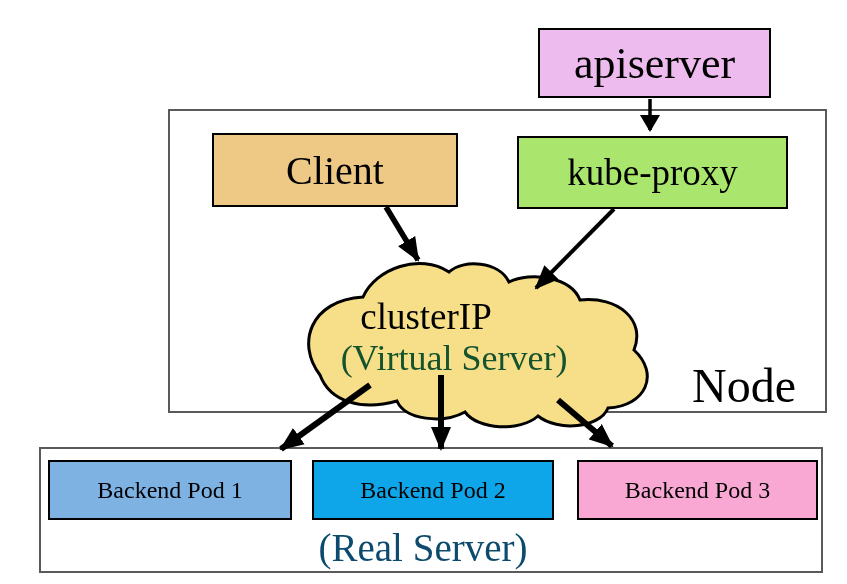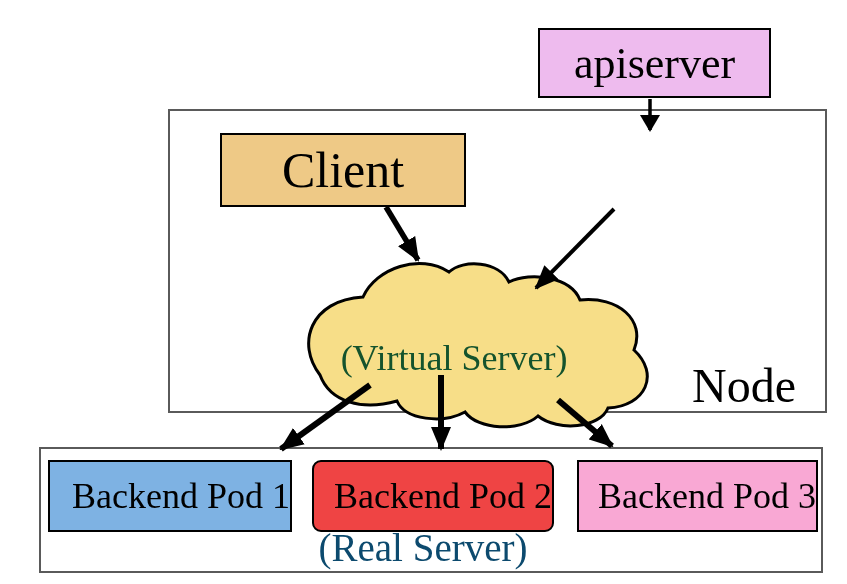--- a/index.html
+++ b/index.html
@@ -33,23 +33,23 @@
   .box {
     position: absolute;
     border: 2.5px solid #000000;
     box-sizing: border-box;
     display: flex;
     align-items: center;
     justify-content: center;
     z-index: 2;
   }
   .apiserver-box  { left: 538px; top: 28px;  width: 233px; height: 70px; font-size: 44px; }
-  .client-box     { left: 220px; top: 133px; width: 246px; height: 74px; font-size: 50px; }
+  .client-box     { left: 212px; top: 133px; width: 246px; height: 74px; font-size: 40px; }
   .kube-proxy-box { left: 517px; top: 136px; width: 271px; height: 73px; font-size: 37px; }
-  .pod-box        { top: 460px; height: 72px; font-size: 36px; justify-content: flex-end; }
+  .pod-box        { top: 460px; height: 60px; font-size: 24px; }
   .pod-1 { left: 48px;  width: 244px; }
   .pod-2 { left: 312px; width: 242px; }
   .pod-3 { left: 577px; width: 241px; }
 
   .svg-layer {
     position: absolute;
     left: 0; top: 0;
     z-index: 3;
   }
   .floating-label {
@@ -85,25 +85,28 @@
   <div class="boundary real-boundary"></div>
 
   <div class="box apiserver-box" style="background-color: rgb(238, 187, 238);">
     <span>apiserver</span>
   </div>
 
   <div class="box client-box" style="background-color: rgb(238, 201, 134);">
     <span>Client</span>
   </div>
 
+  <div class="box kube-proxy-box" style="background-color: rgb(170, 230, 110);">
+    <span>kube-proxy</span>
+  </div>
 
   <div class="box pod-box pod-1" style="background-color: rgb(126, 178, 227);">
     <span>Backend Pod 1</span>
   </div>
-  <div class="box pod-box pod-2" style="background-color: #ef4444; border-radius: 9px;">
+  <div class="box pod-box pod-2" style="background-color: #0ea5e9;">
     <span>Backend Pod 2</span>
   </div>
   <div class="box pod-box pod-3" style="background-color: #f9a8d4;">
     <span>Backend Pod 3</span>
   </div>
 
   <svg class="svg-layer" width="847" height="584" viewBox="0 0 847 584">
     <defs>
       <marker id="ah-big" viewBox="0 0 24 22" refX="22" refY="11" markerWidth="24" markerHeight="22" orient="auto" markerUnits="userSpaceOnUse">
         <path d="M0,1 L24,11 L0,21 z" fill="#000000"></path>
@@ -131,19 +134,20 @@
 
     <line x1="614" y1="209" x2="536" y2="288" stroke="#000000" stroke-width="4" marker-end="url(#ah-big)"></line>
 
     <line x1="370" y1="385" x2="281" y2="449" stroke="#000000" stroke-width="6" marker-end="url(#ah-big)"></line>
 
     <line x1="441" y1="375" x2="441" y2="449" stroke="#000000" stroke-width="6" marker-end="url(#ah-big)"></line>
 
     <line x1="558" y1="400" x2="612" y2="446" stroke="#000000" stroke-width="6" marker-end="url(#ah-big)"></line>
   </svg>
 
+  <div class="floating-label cluster-ip-label">clusterIP</div>
   <div class="floating-label virtual-server-label" style="color: #14532d;">(Virtual Server)</div>
 
   <div class="floating-label node-label">Node</div>
 
   <div class="floating-label real-server-label" style="color: #0c4a6e;">(Real Server)</div>
 
 </div>
 
 </body></html>

